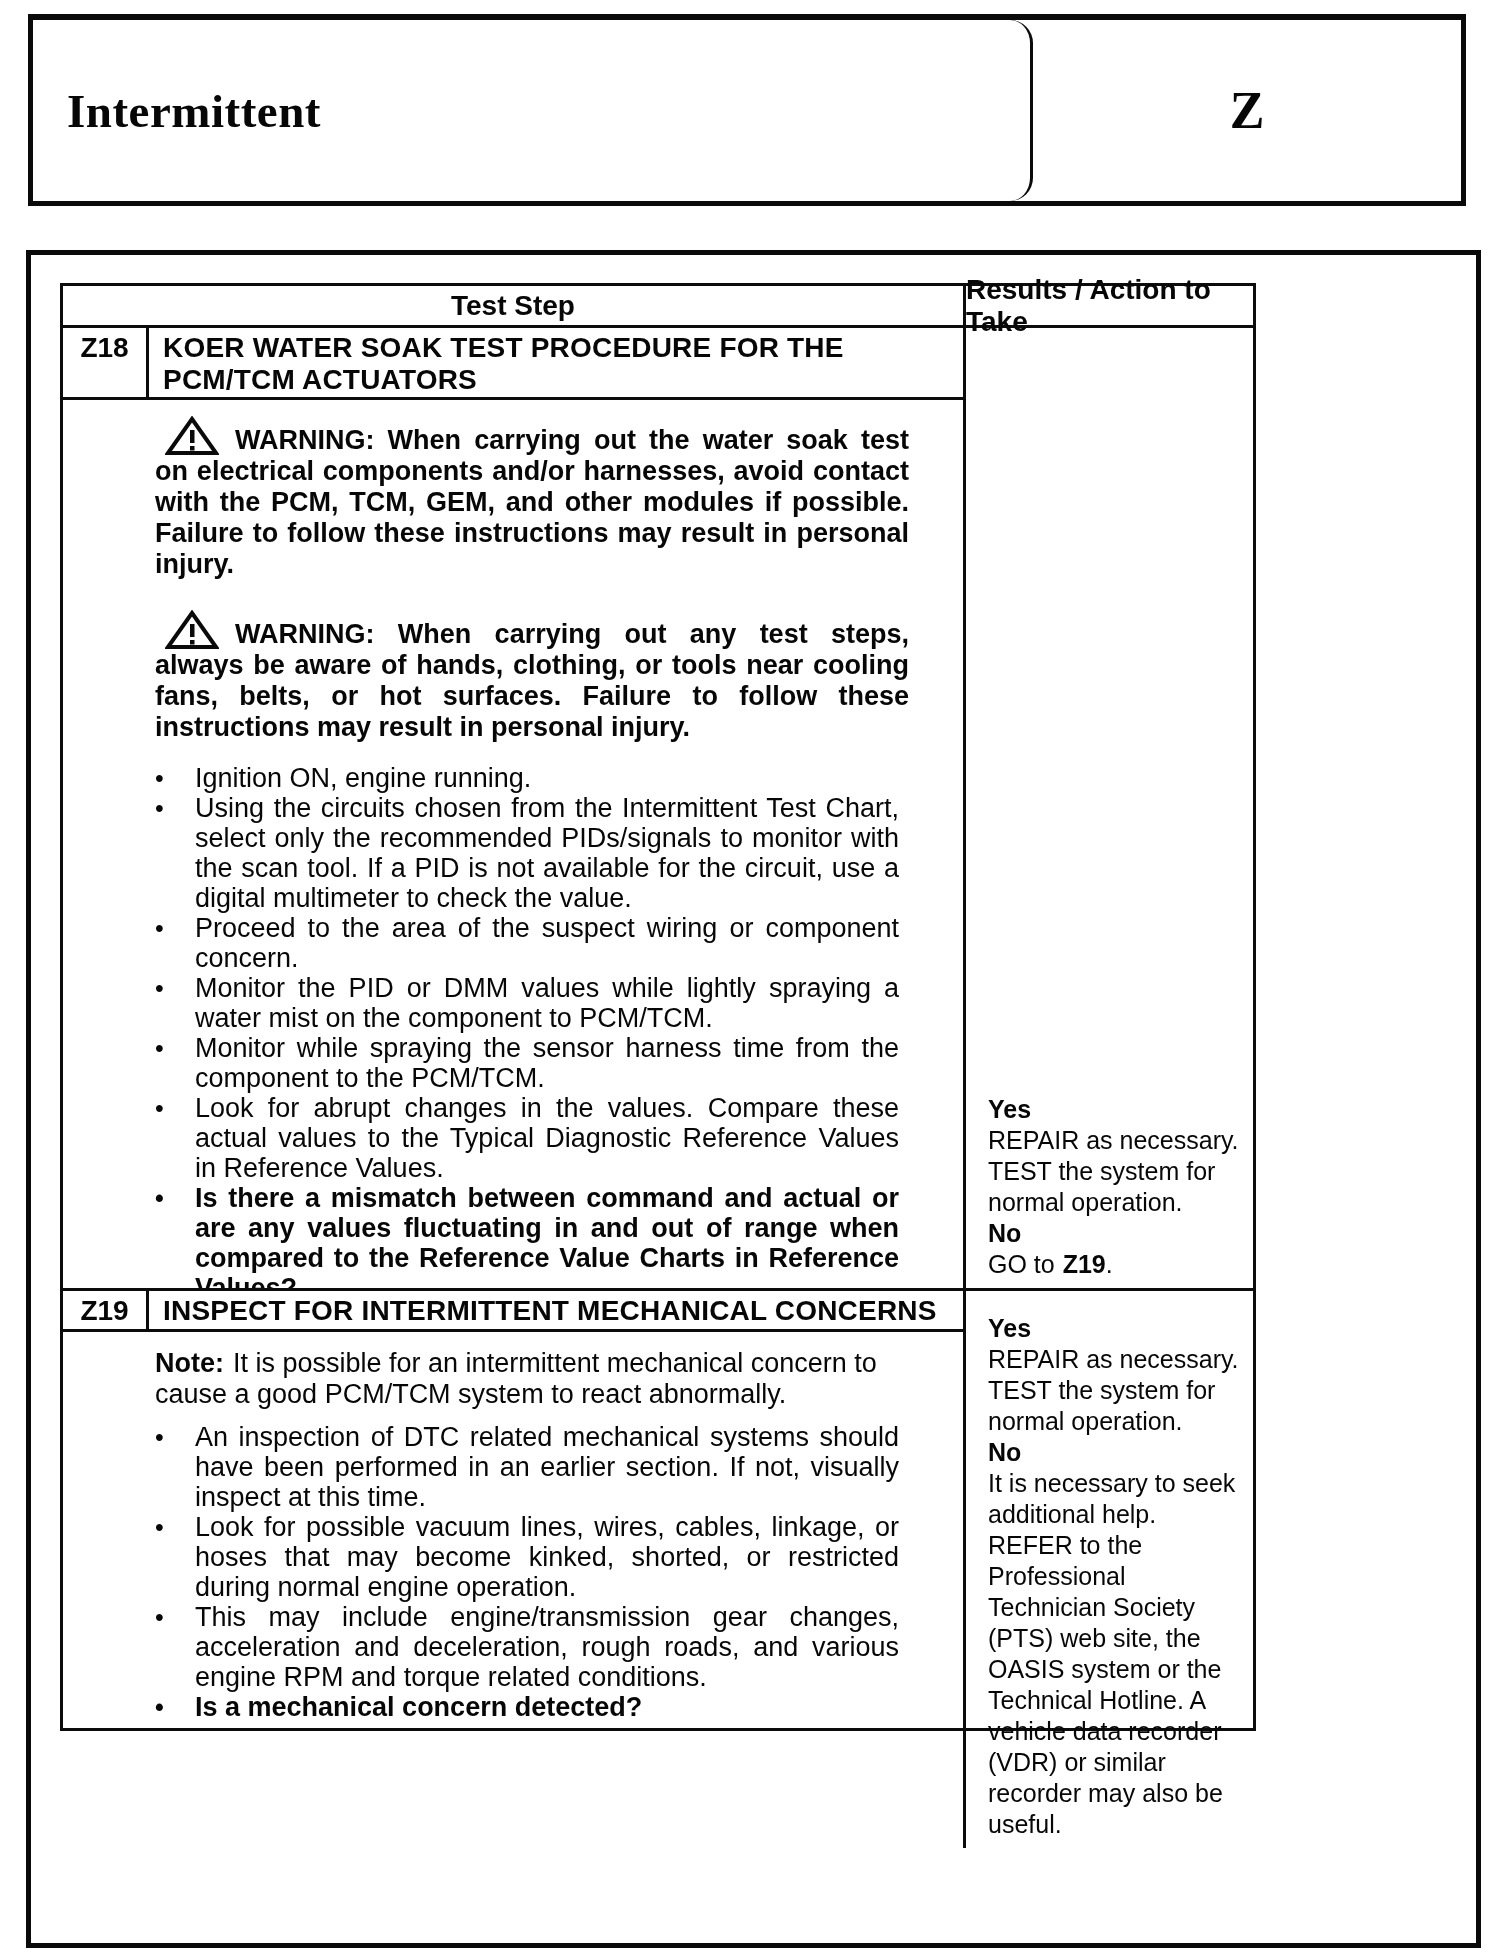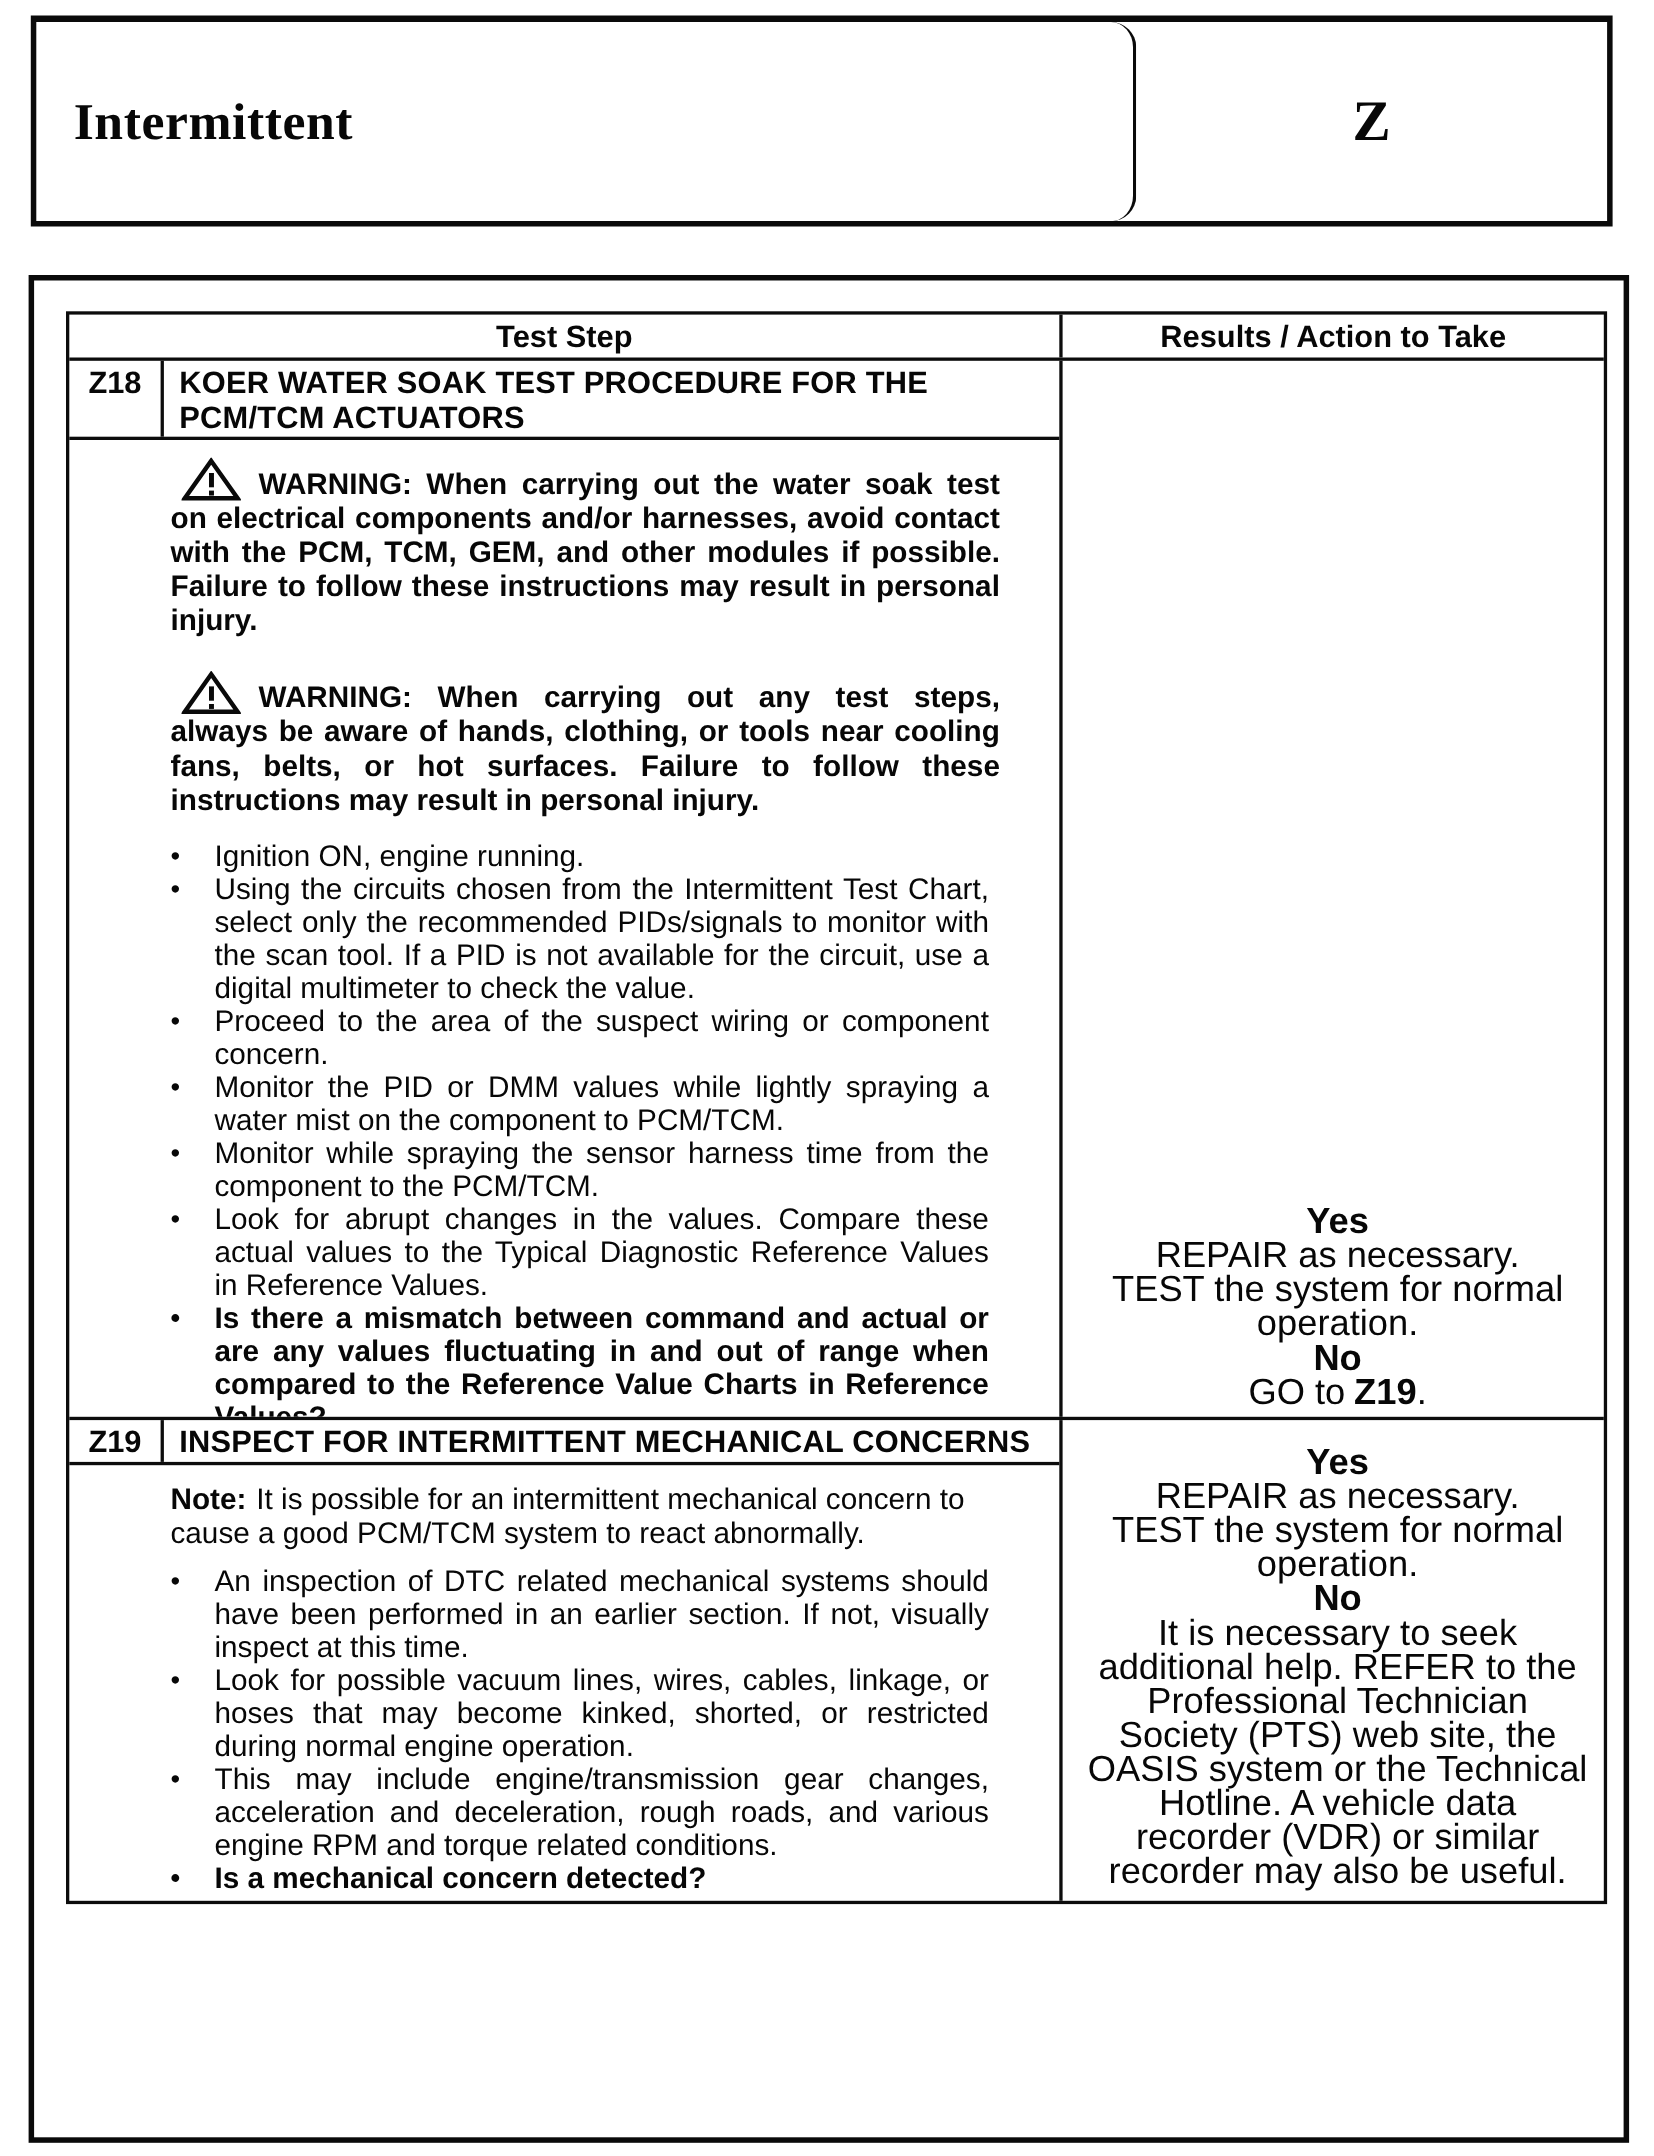--- a/index.html
+++ b/index.html
@@ -38,21 +38,21 @@
   
   .outer-box {
     position: absolute; left: 26px; top: 250px;
     width: 1455px; height: 1698px;
     border: 5px solid #0a0a0a; background: #fff;
   }
 
   
   .doc-table {
     position: absolute; left: 60px; top: 283px;
-    width: 1401px; height: 1448px;
+    width: 1196px; height: 1448px;
     border: 3px solid #0c0c0c;
     display: flex; flex-direction: column; background: #fff;
   }
   .thead { display: flex; height: 42px; border-bottom: 3px solid #0c0c0c; flex: none; }
   .th-test {
     width: 903px; border-right: 3px solid #0c0c0c;
     display: flex; align-items: center; justify-content: center;
     font-weight: bold; font-size: 28px;
   }
   .th-results { flex: 1; display: flex; align-items: center; justify-content: center; font-weight: bold; font-size: 28px; }
@@ -85,23 +85,22 @@
   .bullet { display: flex; line-height: 30px; }
   .bullet-marker { width: 40px; font-size: 25px; flex: none; }
   .bullet-text { flex: 1; text-align: justify; padding-right: 30px; }
   .bullet.bold { font-weight: bold; }
 
   .note { line-height: 31px; padding-right: 10px; }
   .note-label { font-weight: bold; margin-right: 9px; }
 
   .results-cell {
     flex: 1; display: flex; flex-direction: column;
-    font-size: 33px; line-height: 31px;
+    font-size: 25px; line-height: 31px;
     padding: 0 14px 8px 22px;
-    text-align: center;
   }
   .results-cell.align-end { justify-content: flex-end; }
   .results-cell.align-start { padding-top: 22px; }
   .res-label { font-weight: bold; }
   .res-para.gap, .res-label.gap { }
   .goto .bold-ref { font-weight: bold; margin-left: 8px; }
 </style>
 </head>
 <body>
 

